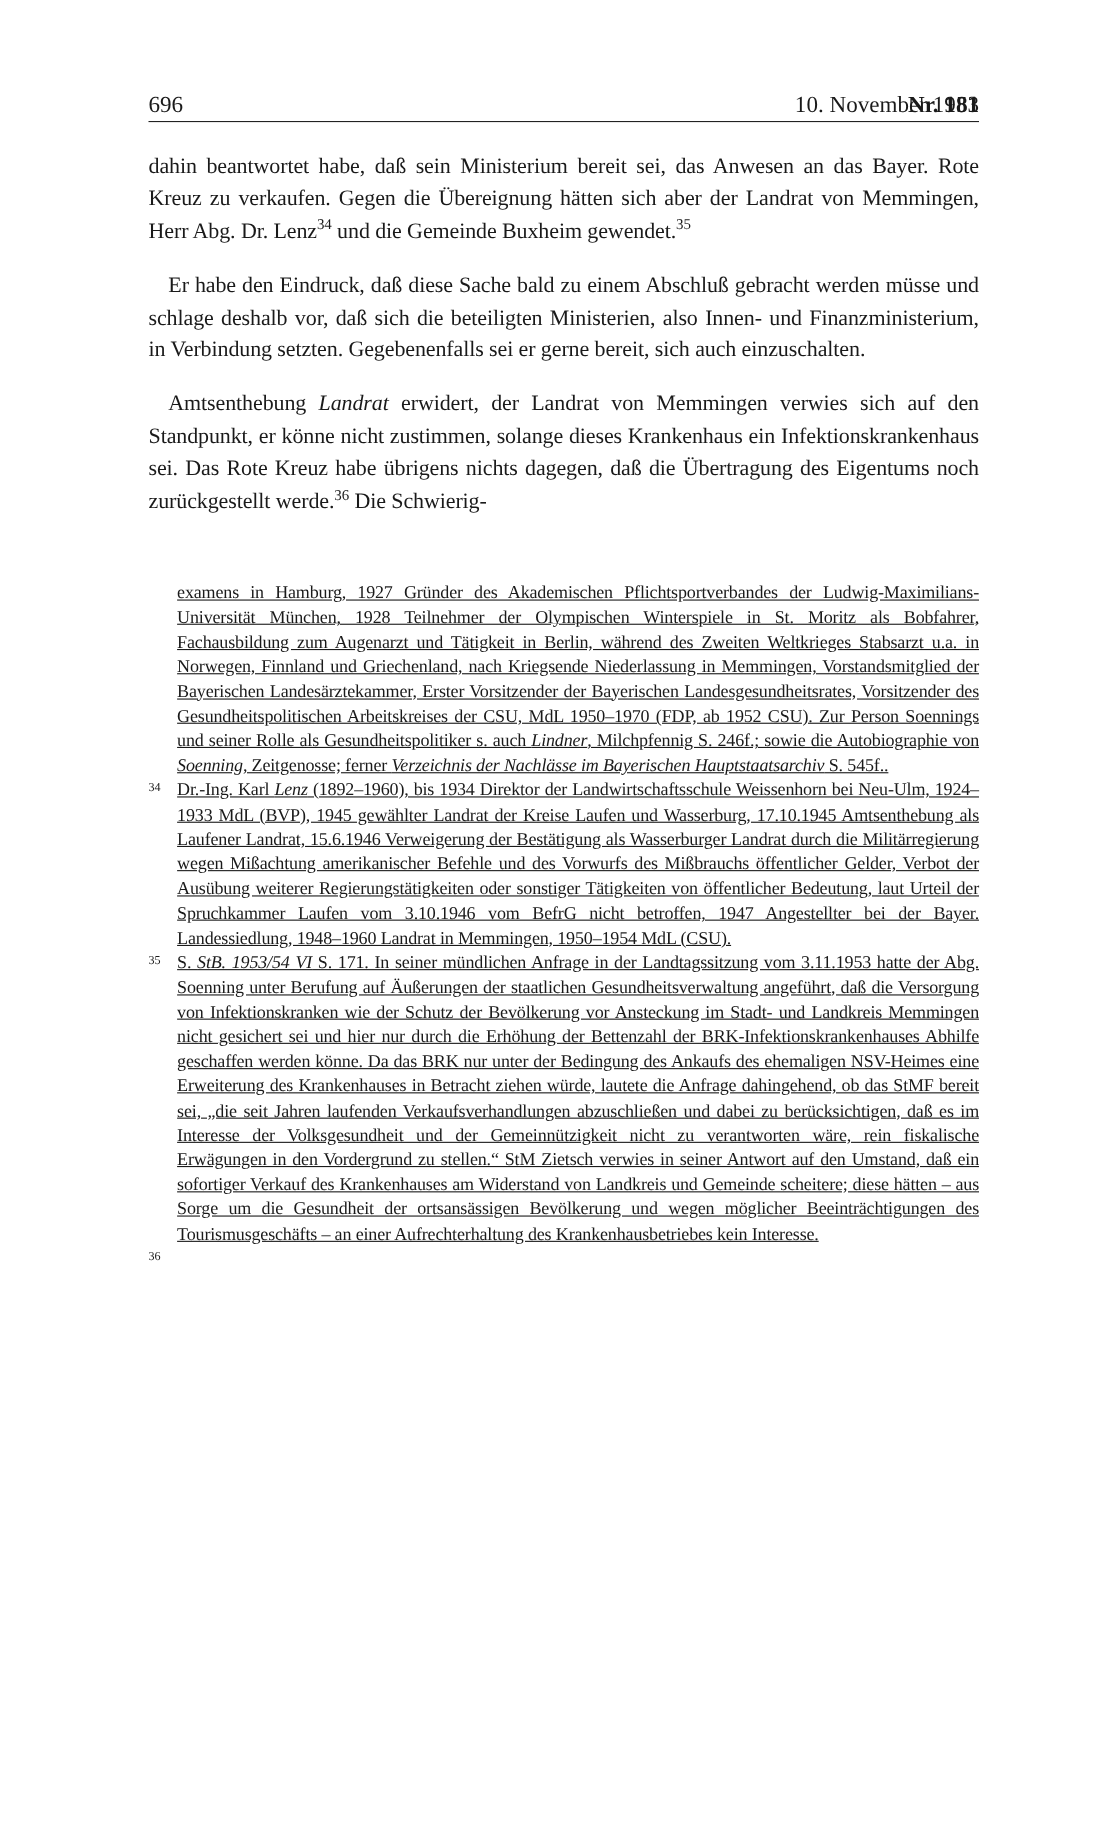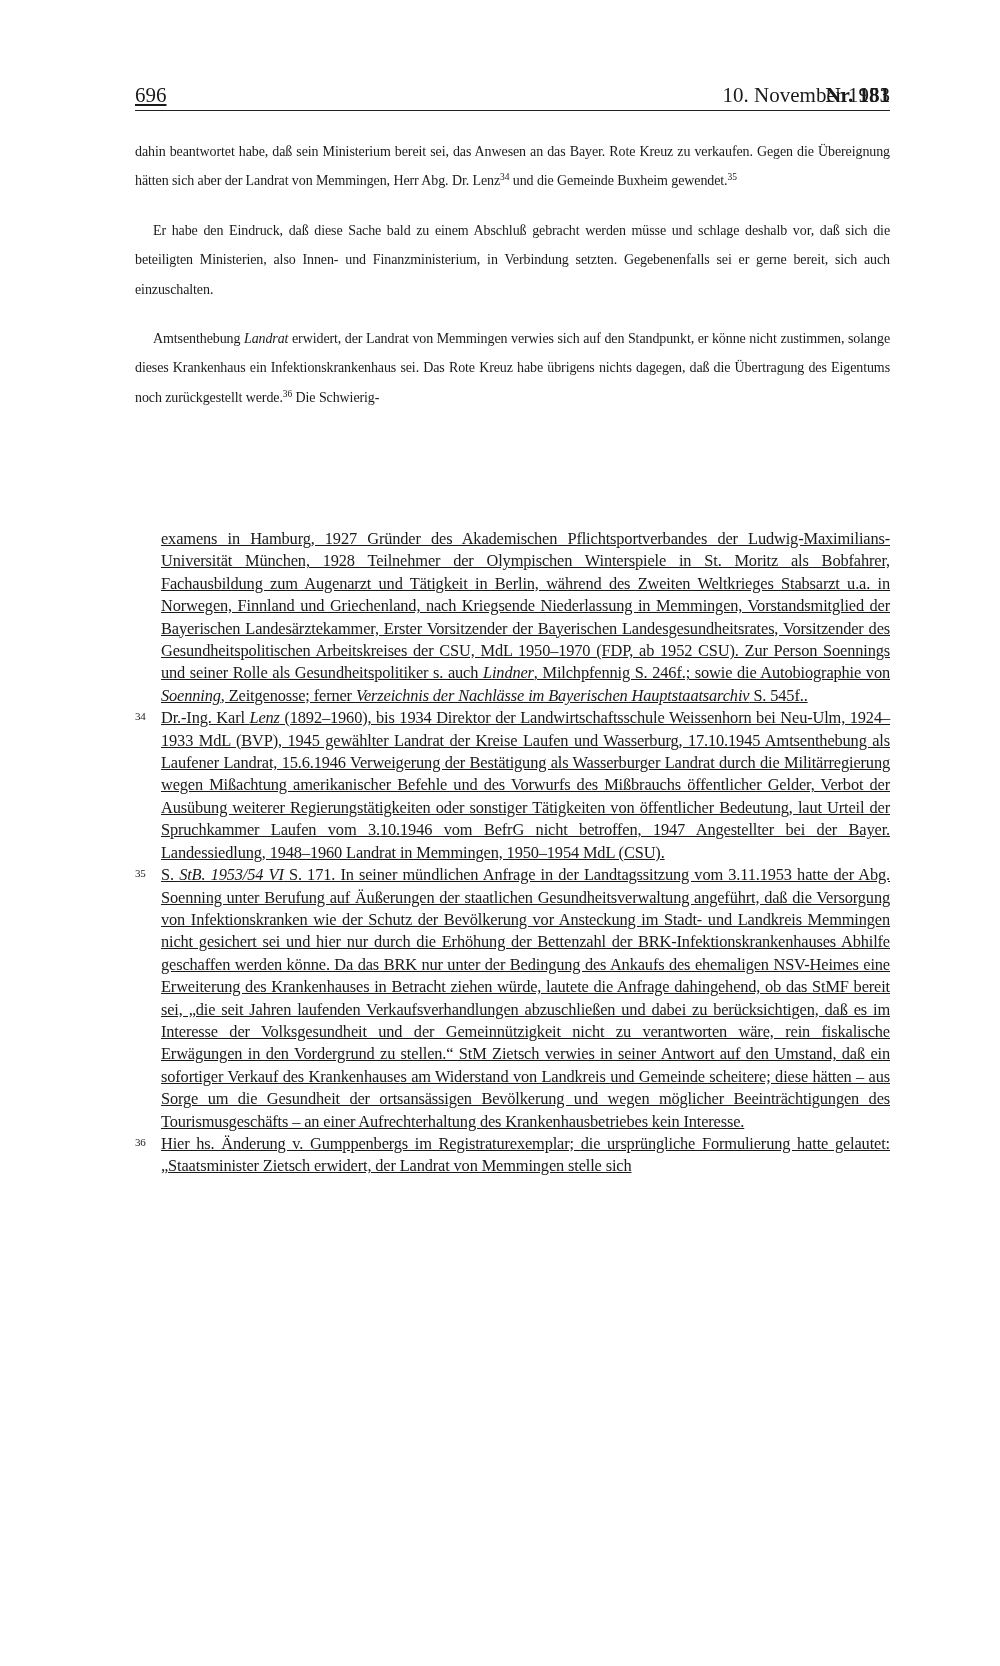--- a/index.html
+++ b/index.html
@@ -8,27 +8,27 @@
     color: #1a1a1a;
     font-family: "Liberation Serif", "DejaVu Serif", serif;
   }
   .page { position: absolute; left: 135px; top: 0; width: 755px; }
 
   .running-head {
     position: absolute; top: 80px; left: 0; width: 755px; height: 30px;
     font-size: 21px; line-height: 30px;
     border-bottom: 1.5px solid #222;
   }
-  .running-head .pg { position: absolute; left: 0; top: 0; text-decoration: underline; }
+  .running-head .pg { position: absolute; left: 0; top: 0; }
   .running-head .date { position: absolute; left: 0; right: 0; text-align: right; top: 0; }
   .running-head .nr { position: absolute; right: 0; top: 0; font-weight: bold; }
 
   .body-text {
     position: absolute; top: 137px; left: 0; width: 755px;
-    font-size: 14px; line-height: 29.4px; text-align: justify;
+    font-size: 20px; line-height: 29.4px; text-align: justify;
     letter-spacing: -0.1px;
   }
   .body-text p { margin: 0; }
   .body-text p.indent { text-indent: 18px; margin-top: 20px; }
   sup.fn { font-size: 0.68em; line-height: 0; vertical-align: 0.55em; }
   em { font-style: italic; }
 
   .footnotes {
     position: absolute; top: 528px; left: 0; width: 755px;
     font-size: 16.4px; line-height: 22.4px; text-align: justify;
@@ -58,16 +58,16 @@
     <p class="indent"><span>Amtsenthebung </span><em>Landrat</em><span> erwidert, der Landrat von Memmingen verwies sich auf den Standpunkt, er könne nicht zustimmen, solange dieses Krankenhaus ein Infektionskrankenhaus sei. Das Rote Kreuz habe übrigens nichts dagegen, daß die Übertragung des Eigentums noch zurückgestellt werde.</span><sup class="fn">36</sup><span> Die Schwierig-</span></p>
   </div>
 
   <div class="footnotes">
     <p class="fn-block cont"><span>examens in Hamburg, 1927 Gründer des Akademischen Pflichtsportverbandes der Ludwig-Maximilians-Universität München, 1928 Teilnehmer der Olympischen Winterspiele in St. Moritz als Bobfahrer, Fachausbildung zum Augenarzt und Tätigkeit in Berlin, während des Zweiten Weltkrieges Stabsarzt u.a. in Norwegen, Finnland und Griechenland, nach Kriegsende Niederlassung in Memmingen, Vorstandsmitglied der Bayerischen Landesärztekammer, Erster Vorsitzender der Bayerischen Landesgesundheitsrates, Vorsitzender des Gesundheitspolitischen Arbeitskreises der CSU, MdL 1950–1970 (FDP, ab 1952 CSU). Zur Person Soennings und seiner Rolle als Gesundheitspolitiker s. auch </span><em>Lindner</em><span>, Milchpfennig S. 246f.; sowie die Autobiographie von </span><em>Soenning</em><span>, Zeitgenosse; ferner </span><em>Verzeichnis der Nachlässe im Bayerischen Hauptstaatsarchiv</em><span> S. 545f..</span></p>
 
     <p class="fn-block"><span class="fn-num">34</span><span>Dr.-Ing. Karl </span><em>Lenz</em><span> (1892–1960), bis 1934 Direktor der Landwirtschaftsschule Weissenhorn bei Neu-Ulm, 1924–1933 MdL (BVP), 1945 gewählter Landrat der Kreise Laufen und Wasserburg, 17.10.1945 Amtsenthebung als Laufener Landrat, 15.6.1946 Verweigerung der Bestätigung als Wasserburger Landrat durch die Militärregierung wegen Mißachtung amerikanischer Befehle und des Vorwurfs des Mißbrauchs öffentlicher Gelder, Verbot der Ausübung weiterer Regierungstätigkeiten oder sonstiger Tätigkeiten von öffentlicher Bedeutung, laut Urteil der Spruchkammer Laufen vom 3.10.1946 vom BefrG nicht betroffen, 1947 Angestellter bei der Bayer. Landessiedlung, 1948–1960 Landrat in Memmingen, 1950–1954 MdL (CSU).</span></p>
 
     <p class="fn-block"><span class="fn-num">35</span><span>S. </span><em>StB. 1953/54 VI</em><span> S. 171. In seiner mündlichen Anfrage in der Landtagssitzung vom 3.11.1953 hatte der Abg. Soenning unter Berufung auf Äußerungen der staatlichen Gesundheitsverwaltung angeführt, daß die Versorgung von Infektionskranken wie der Schutz der Bevölkerung vor Ansteckung im Stadt- und Landkreis Memmingen nicht gesichert sei und hier nur durch die Erhöhung der Bettenzahl der BRK-Infektionskrankenhauses Abhilfe geschaffen werden könne. Da das BRK nur unter der Bedingung des Ankaufs des ehemaligen NSV-Heimes eine Erweiterung des Krankenhauses in Betracht ziehen würde, lautete die Anfrage dahingehend, ob das StMF bereit sei, „die seit Jahren laufenden Verkaufsverhandlungen abzuschließen und dabei zu berücksichtigen, daß es im Interesse der Volksgesundheit und der Gemeinnützigkeit nicht zu verantworten wäre, rein fiskalische Erwägungen in den Vordergrund zu stellen.“ StM Zietsch verwies in seiner Antwort auf den Umstand, daß ein sofortiger Verkauf des Krankenhauses am Widerstand von Landkreis und Gemeinde scheitere; diese hätten – aus Sorge um die Gesundheit der ortsansässigen Bevölkerung und wegen möglicher Beeinträchtigungen des Tourismusgeschäfts – an einer Aufrechterhaltung des Krankenhausbetriebes kein Interesse.</span></p>
 
-    <p class="fn-block"><span class="fn-num">36</span><span>Hier hs. Änderung v. Gumppenbergs im Registraturexemplar; die ursprüngliche Formulierung hatte gelautet: „Staatsminister Zietsch erwidert, der Landrat von Memmingen stelle sich</span></p>
+    <p class="fn-block"><span class="fn-num">36</span></p>
   </div>
 
 </div>
 
 </body></html>

